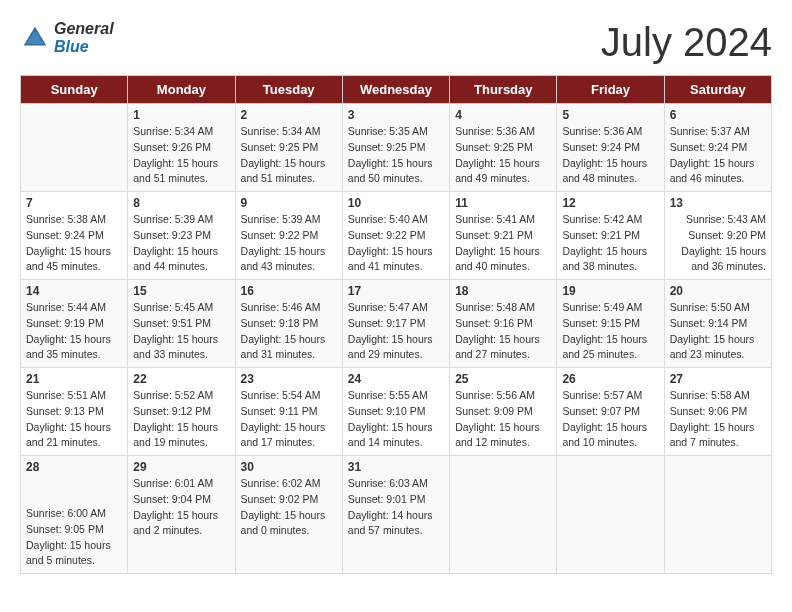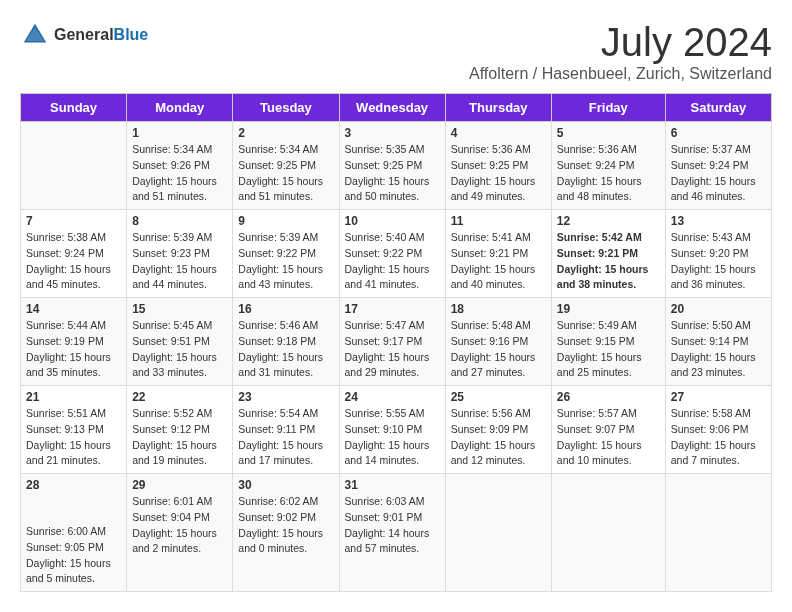--- a/index.html
+++ b/index.html
@@ -16,21 +16,23 @@
       align-items: flex-start;
       margin-bottom: 10px;
     }
     .logo {
       display: flex;
       align-items: center;
       gap: 4px;
     }
     .logo-text {
       display: flex;
+      flex-direction: column;
       line-height: 1.1;
+      font-style: italic;
     }
     .logo-general {
       font-size: 16px;
       font-weight: bold;
       color: #333;
     }
     .logo-blue {
       font-size: 16px;
       font-weight: bold;
       color: #1a6faf;
@@ -50,21 +52,21 @@
     .subtitle {
       font-size: 16px;
       color: #555;
     }
     table {
       width: 100%;
       border-collapse: collapse;
       font-size: 11px;
     }
     thead tr th {
-      background-color: #6d28d9;
+      background-color: #7f1d1d;
       color: #fff;
       padding: 6px 4px;
       text-align: center;
       font-size: 13px;
       font-weight: bold;
       border: 1px solid #ccc;
     }
     tbody tr td {
       border: 1px solid #ddd;
       padding: 4px 5px;
@@ -98,21 +100,20 @@
       <polygon points="20,5 35,30 5,30" fill="#2e6da4"></polygon>
       <polygon points="20,10 32,28 8,28" fill="#5a9fd4" opacity="0.5"></polygon>
     </svg>
     <div class="logo-text">
       <span class="logo-general">General</span>
       <span class="logo-blue">Blue</span>
     </div>
   </div>
   <div class="title-block">
     <div class="main-title">July 2024</div>
-    <div class="subtitle">Affoltern / Hasenbueel, Zurich, Switzerland</div>
   </div>
 </div>
 
 <table>
   <thead>
     <tr>
     <th>Sunday</th>
         <th>Monday</th>
         <th>Tuesday</th>
         <th>Wednesday</th>
@@ -198,28 +199,28 @@
         </td>
         <td>
           <span class="day-num">11</span>
           <div class="day-info" style="white-space: pre-line;">Sunrise: 5:41 AM
 Sunset: 9:21 PM
 Daylight: 15 hours
 and 40 minutes.</div>
         </td>
         <td>
           <span class="day-num">12</span>
-          <div class="day-info" style="white-space: pre-line; font-weight: bold;">Sunrise: 5:42 AM
+          <div class="day-info" style="white-space: pre-line;">Sunrise: 5:42 AM
 Sunset: 9:21 PM
 Daylight: 15 hours
 and 38 minutes.</div>
         </td>
         <td>
           <span class="day-num">13</span>
-          <div class="day-info" style="white-space: pre-line;">Sunrise: 5:43 AM
+          <div class="day-info" style="white-space: pre-line; text-align: right;">Sunrise: 5:43 AM
 Sunset: 9:20 PM
 Daylight: 15 hours
 and 36 minutes.</div>
         </td>
       </tr>
       <tr>
         <td>
           <span class="day-num">14</span>
           <div class="day-info" style="white-space: pre-line;">Sunrise: 5:44 AM
 Sunset: 9:19 PM

